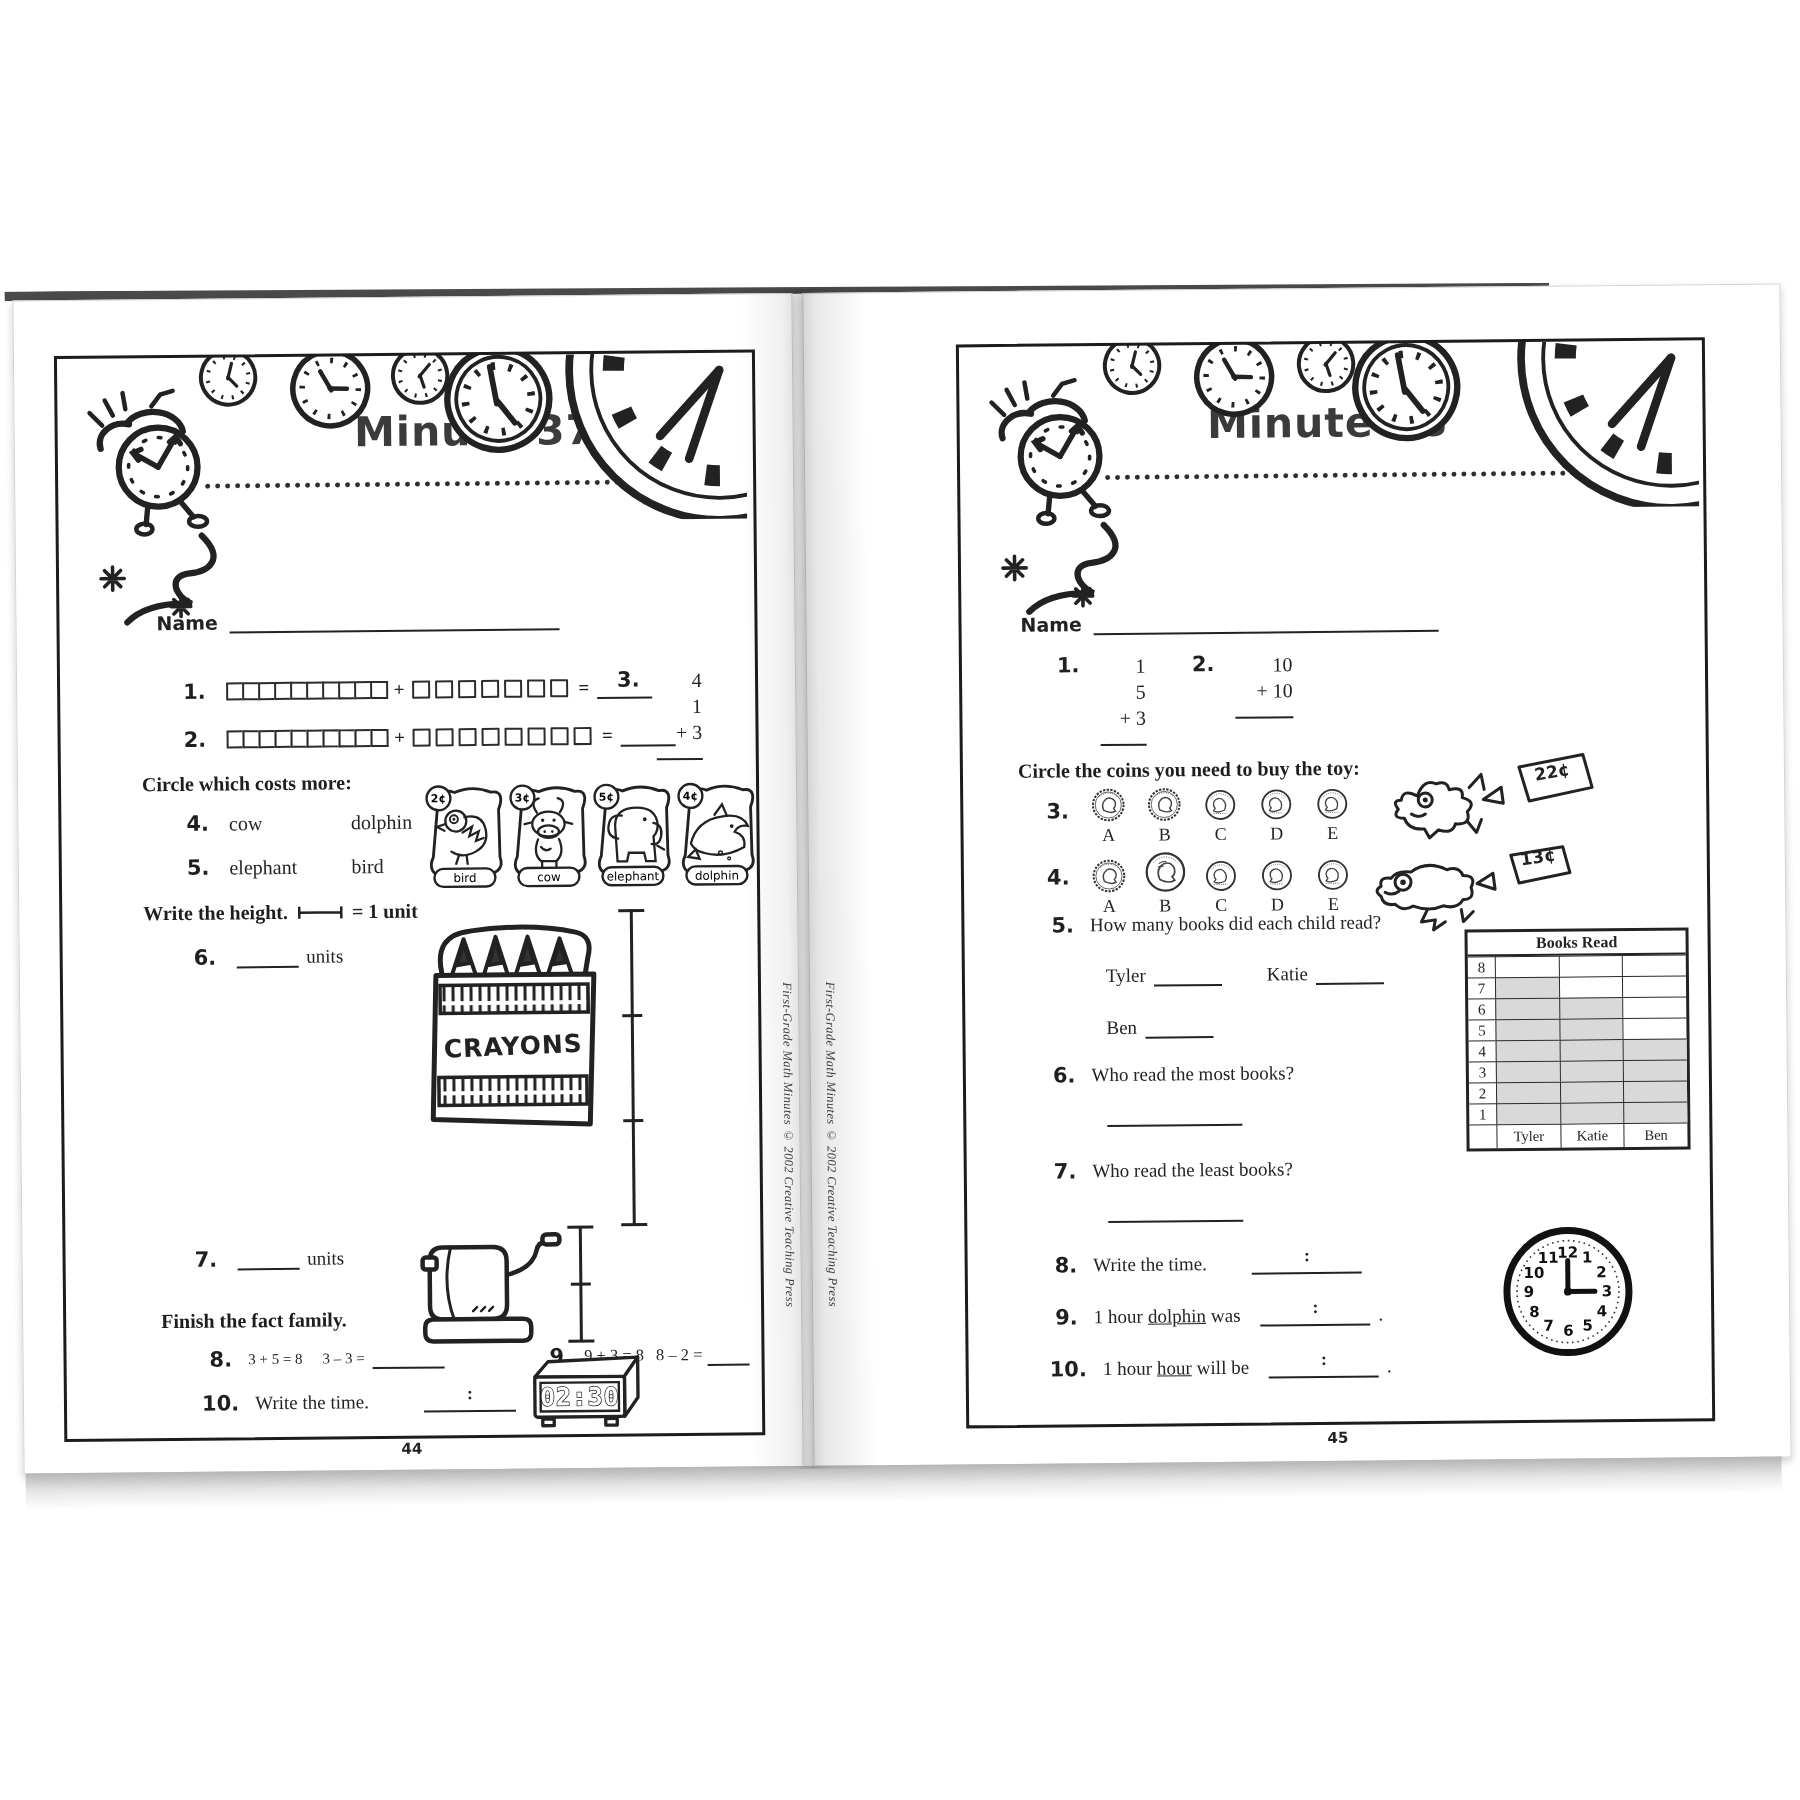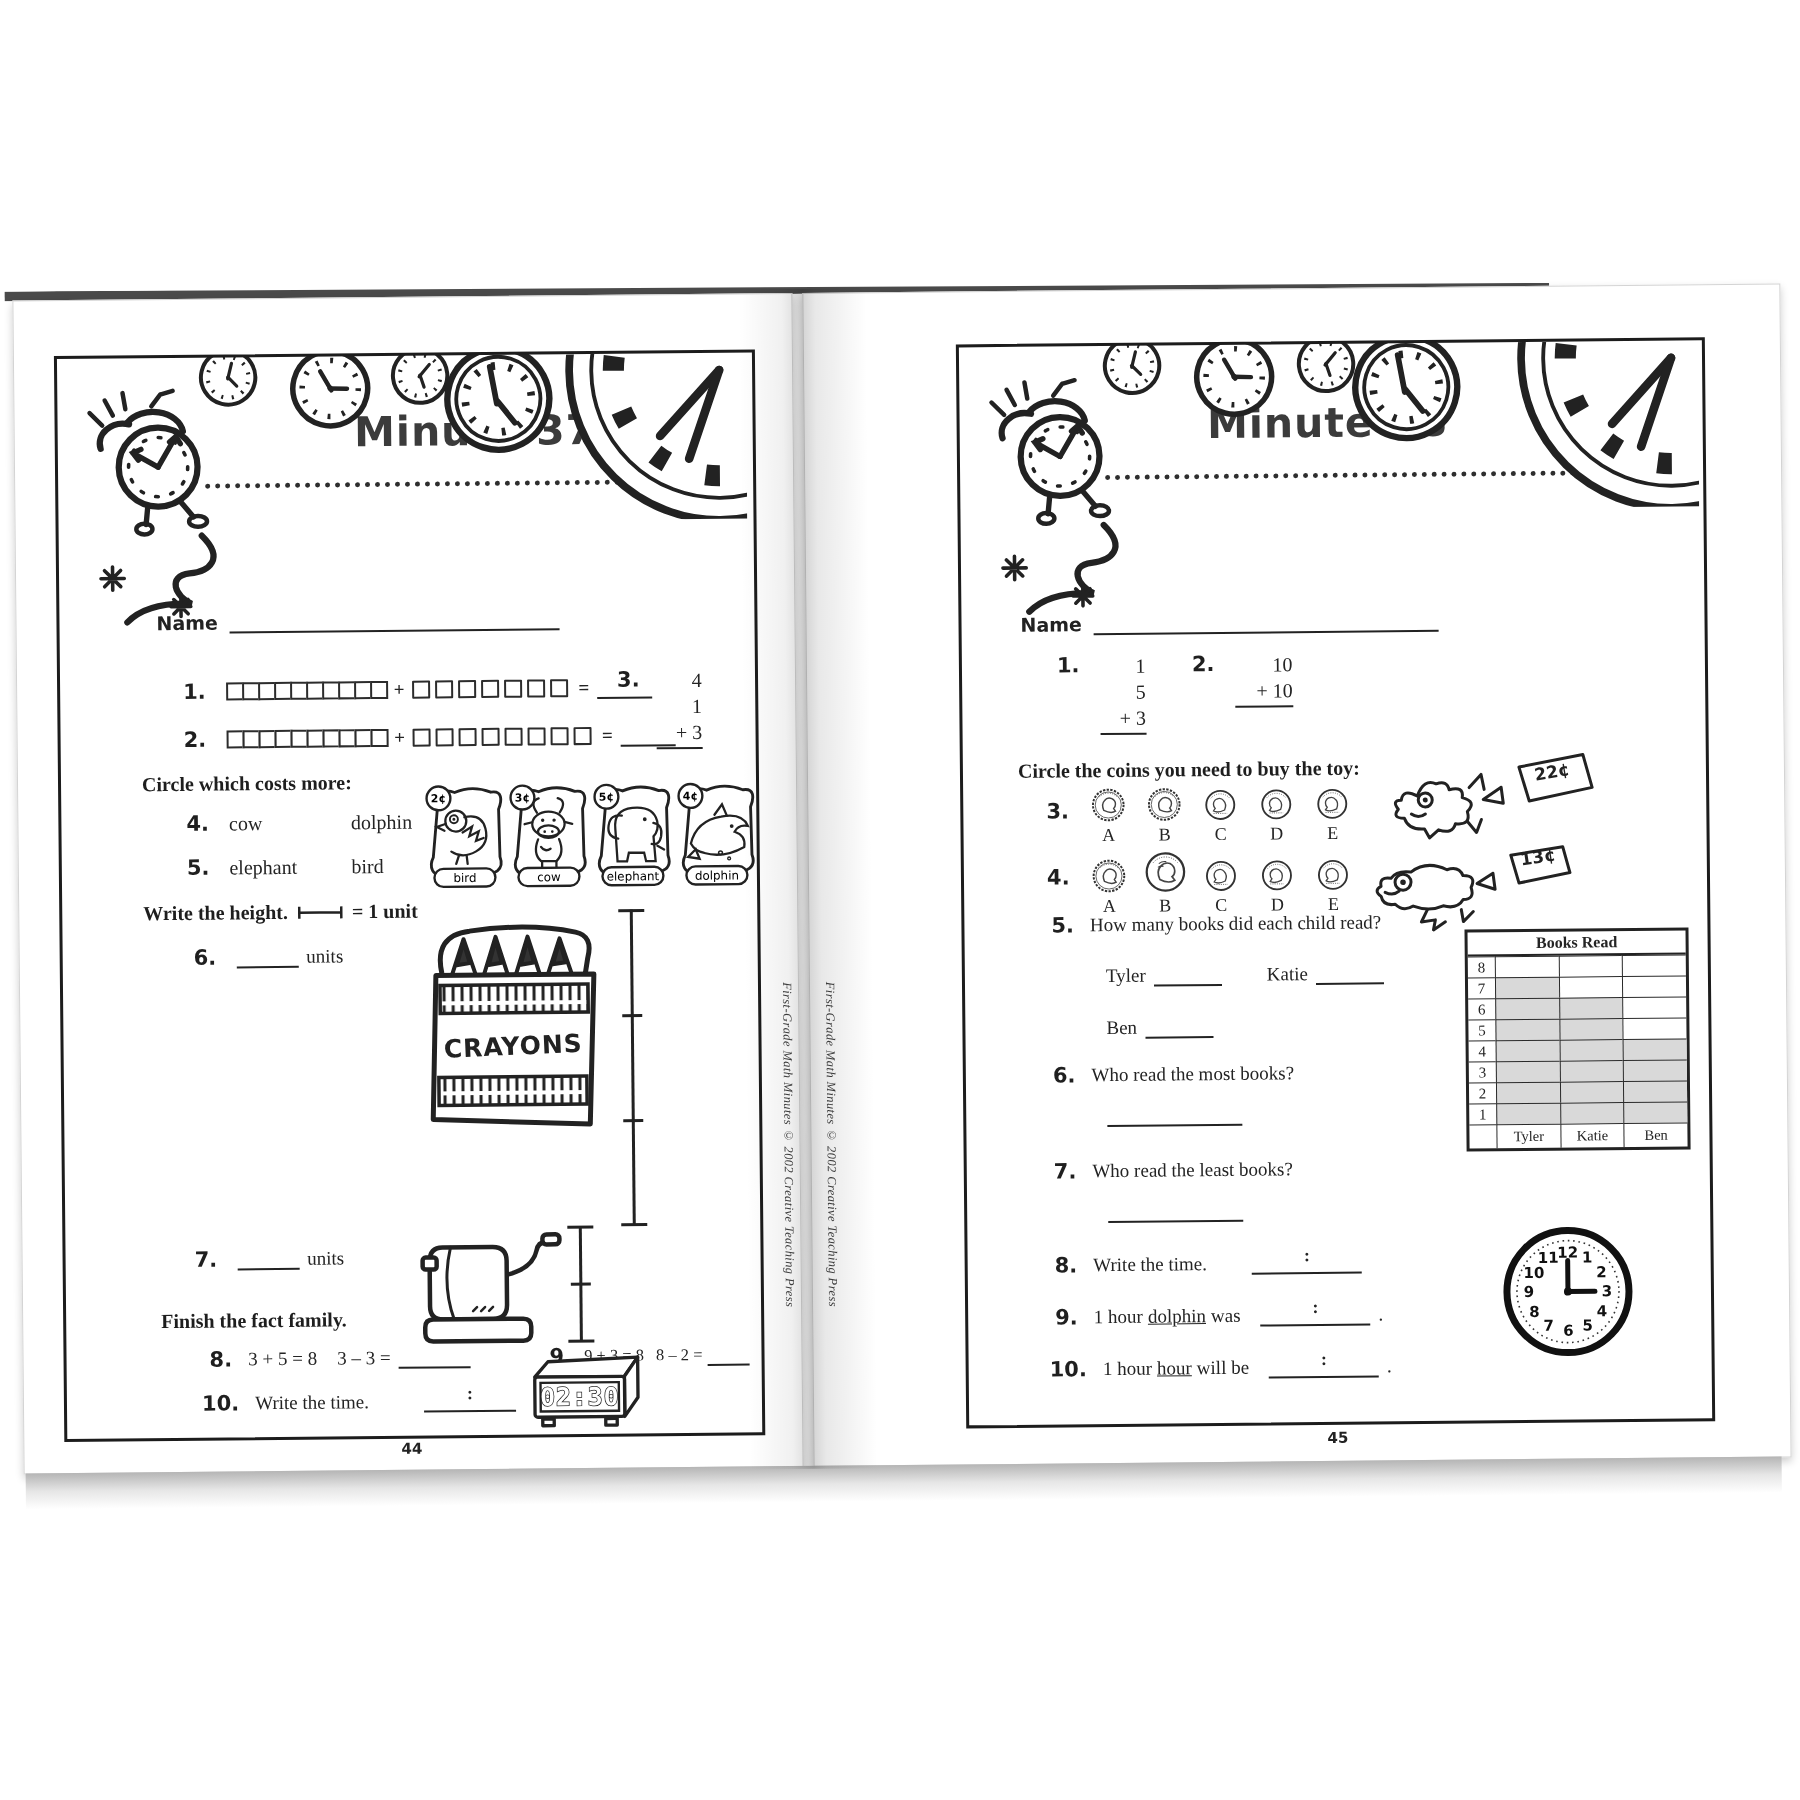--- a/index.html
+++ b/index.html
@@ -30,31 +30,31 @@
   .blank{display:inline-block;height:20px;border-bottom:2px solid #222;}
   .w42{width:42px}.w55{width:55px}.w62{width:62px}.w68{width:68px}.w72{width:72px}
   .w92{width:92px}.w110{width:110px}.w135{width:135px}.w330{width:330px}.w345{width:345px}
   .sq{display:inline-block;width:14px;height:14px;border:2px solid #2c2c2c;background:#fff;vertical-align:middle;}
   .strip{white-space:nowrap;font-size:0;}
   .strip .sq{margin-right:-2px;}
   .loose{white-space:nowrap;font-size:0;}
   .loose .sq{margin-right:5px;border-radius:1px;}
   .opsym{font-size:19px;font-weight:bold;}
   .addcol{display:inline-block;text-align:right;font-size:20px;line-height:26px;}
-  .addcol div:last-child{border-bottom:2px solid #222;padding-bottom:2px;}
+  .addcol div:last-child{border-bottom:2px solid #222;padding-bottom:13px;}
   .acw46{width:46px}.acw58{width:58px}
   .optA{display:inline-block;width:122px;font-size:20px;}
   .optB{font-size:20px;}
   .tblank{position:relative;display:inline-block;height:20px;border-bottom:2px solid #222;}
   .tblank .cln{position:absolute;left:50%;top:-6px;transform:translateX(-50%);
     font-weight:bold;font-size:18px;line-height:18px;}
   .u{text-decoration:underline;}
   .mr5{margin-right:5px}.mr8{margin-right:8px}.mr12{margin-right:12px}.mr16{margin-right:16px}
   .mr20{margin-right:20px}.mr45{margin-right:45px}.mr55{margin-right:55px}
-  .f17{font-size:19px}.f16{font-size:16.5px}
+  .f17{font-size:15px}.f16{font-size:16.5px}
   .pageno{position:absolute;text-align:center;font-family:"DejaVu Sans",sans-serif;
     font-weight:bold;font-size:15px;color:#222;}
   .spine{position:absolute;writing-mode:vertical-rl;font-style:italic;font-size:12.5px;
     letter-spacing:.4px;color:#3f3f3f;z-index:3;}
   .hclip{position:absolute;overflow:hidden;z-index:2;}
   .hclip svg{display:block;margin-top:-11px;}
   .corner{position:absolute;overflow:hidden;z-index:1;}
   .alarm{position:absolute;z-index:2;}
   
   .coins-row{display:flex;align-items:flex-end;gap:9px;}

